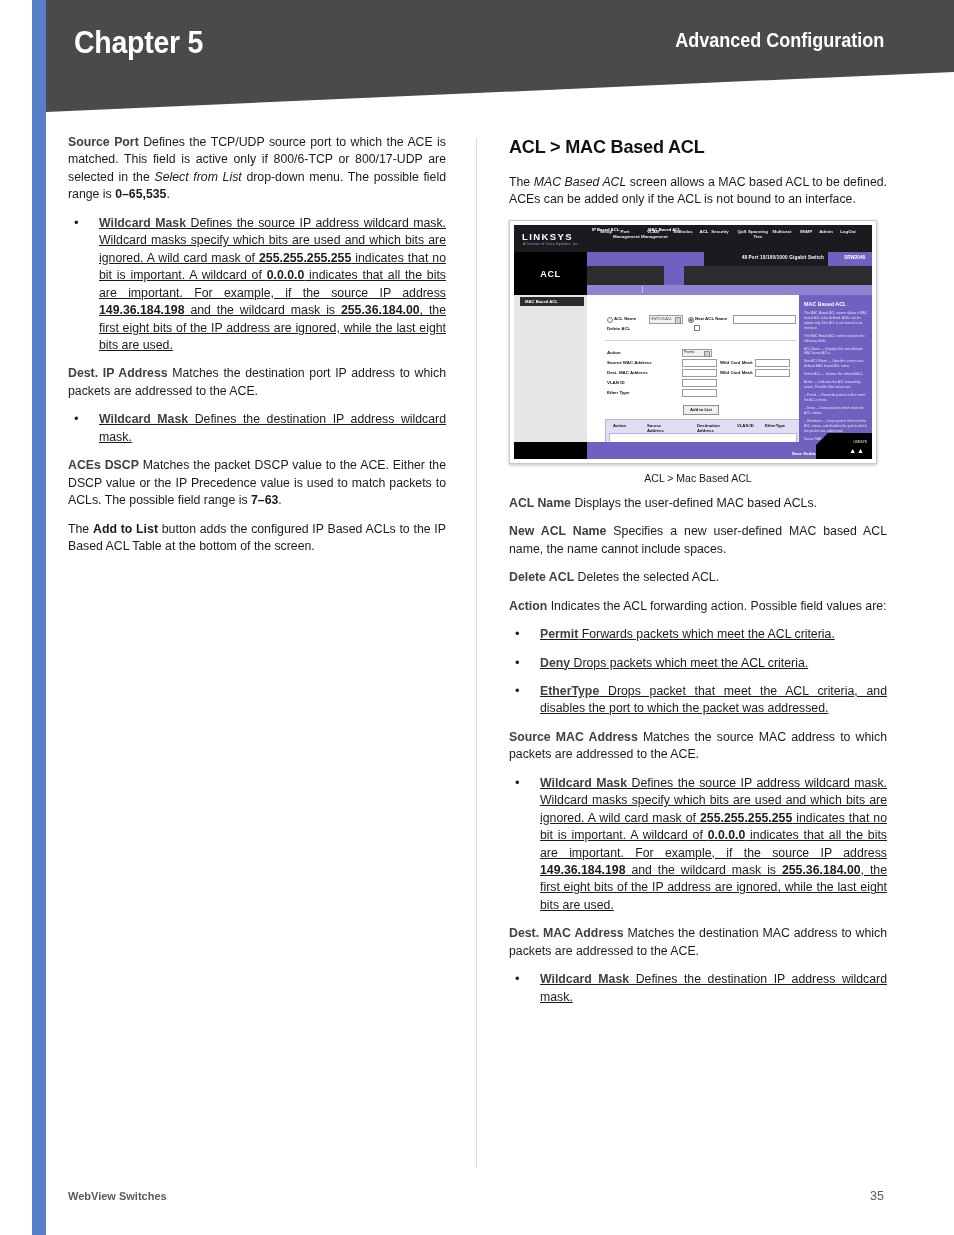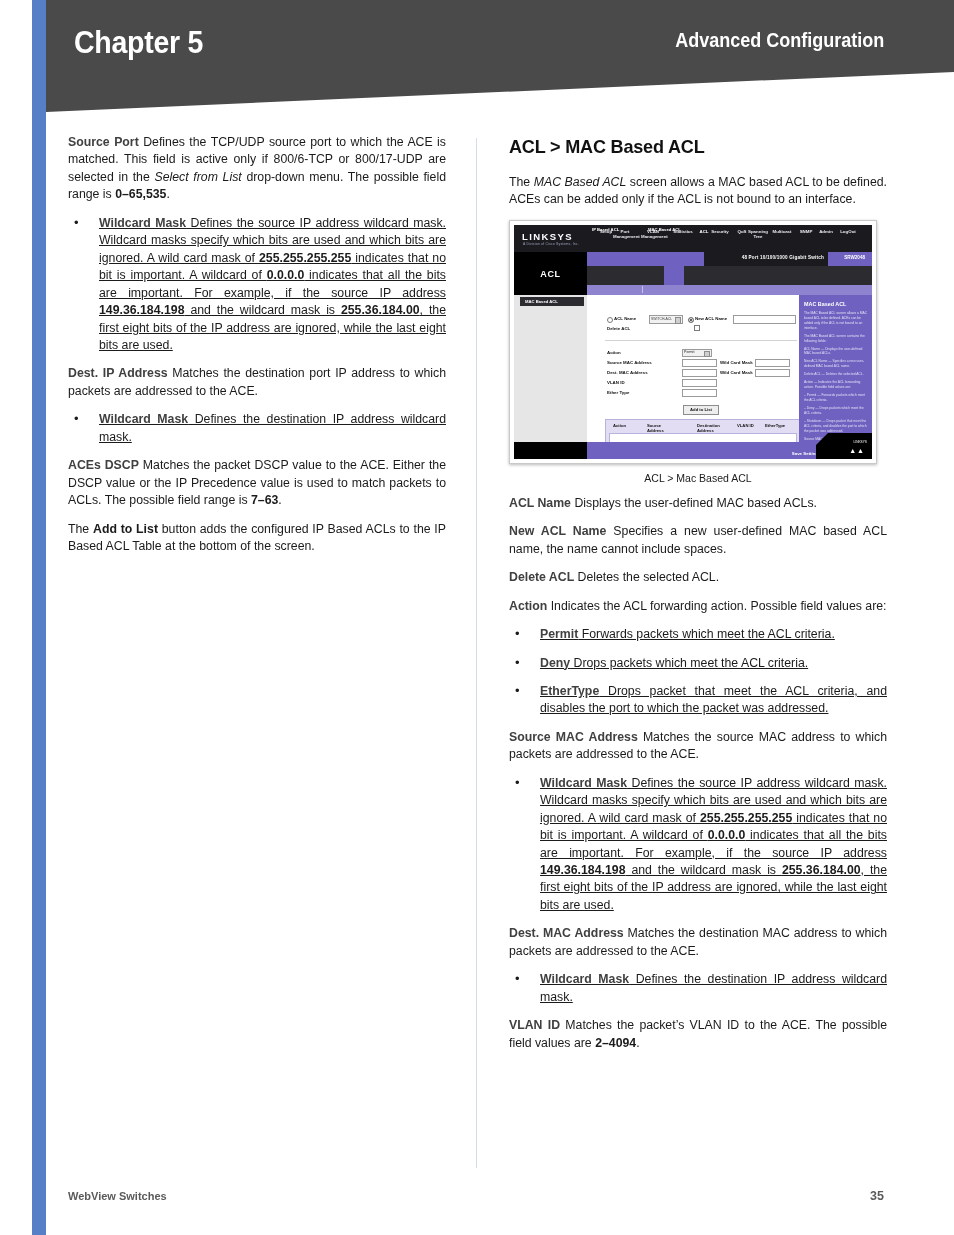--- a/index.html
+++ b/index.html
@@ -297,21 +297,21 @@
     font-size: 11px;
     font-weight: bold;
     color: #5a5a5a;
     font-family: "Liberation Sans Narrow", "Liberation Sans", sans-serif;
   }
   .foot-page {
     position: absolute;
     right: 70px;
     top: 1189px;
     font-size: 12.5px;
-    font-weight: bold;
+    font-weight: normal;
     color: #5a5a5a;
     font-family: "Liberation Sans Narrow", "Liberation Sans", sans-serif;
   }
 </style>
 </head>
 <body>
 
 <div class="spine"></div>
 
 <div class="banner"></div>
@@ -482,18 +482,17 @@
         <li><span class="term">EtherType</span> Drops packet that meet the ACL criteria, and disables the port to which the packet was addressed.</li>
       </ul>
       <p class="para"><span class="term">Source MAC Address</span>  Matches the source MAC address to which packets are addressed to the ACE.</p>
       <ul class="bul">
         <li><span class="term">Wildcard Mask</span> Defines the source IP address wildcard mask. Wildcard masks specify which bits are used and which bits are ignored. A wild card mask of <span class="bold">255.255.255.255</span> indicates that no bit is important. A wildcard of <span class="bold">0.0.0.0</span> indicates that all the bits are important. For example, if the source IP address <span class="bold">149.36.184.198</span> and the wildcard mask is <span class="bold">255.36.184.00</span>, the first eight bits of the IP address are ignored, while the last eight bits are used.</li>
       </ul>
       <p class="para"><span class="term">Dest. MAC Address</span> Matches the destination MAC address to which packets are addressed to the ACE.</p>
       <ul class="bul">
         <li><span class="term">Wildcard Mask</span> Defines the destination IP address wildcard mask.</li>
       </ul>
-      <p class="para"><span class="term">VLAN ID</span>  Matches the packet’s VLAN ID to the ACE. The possible field values are <span class="bold">2–4094</span>.</p>
     </div>
 </div>
 
 <div class="foot-name">WebView Switches</div>
 <div class="foot-page">35</div>
 
 </body></html>

